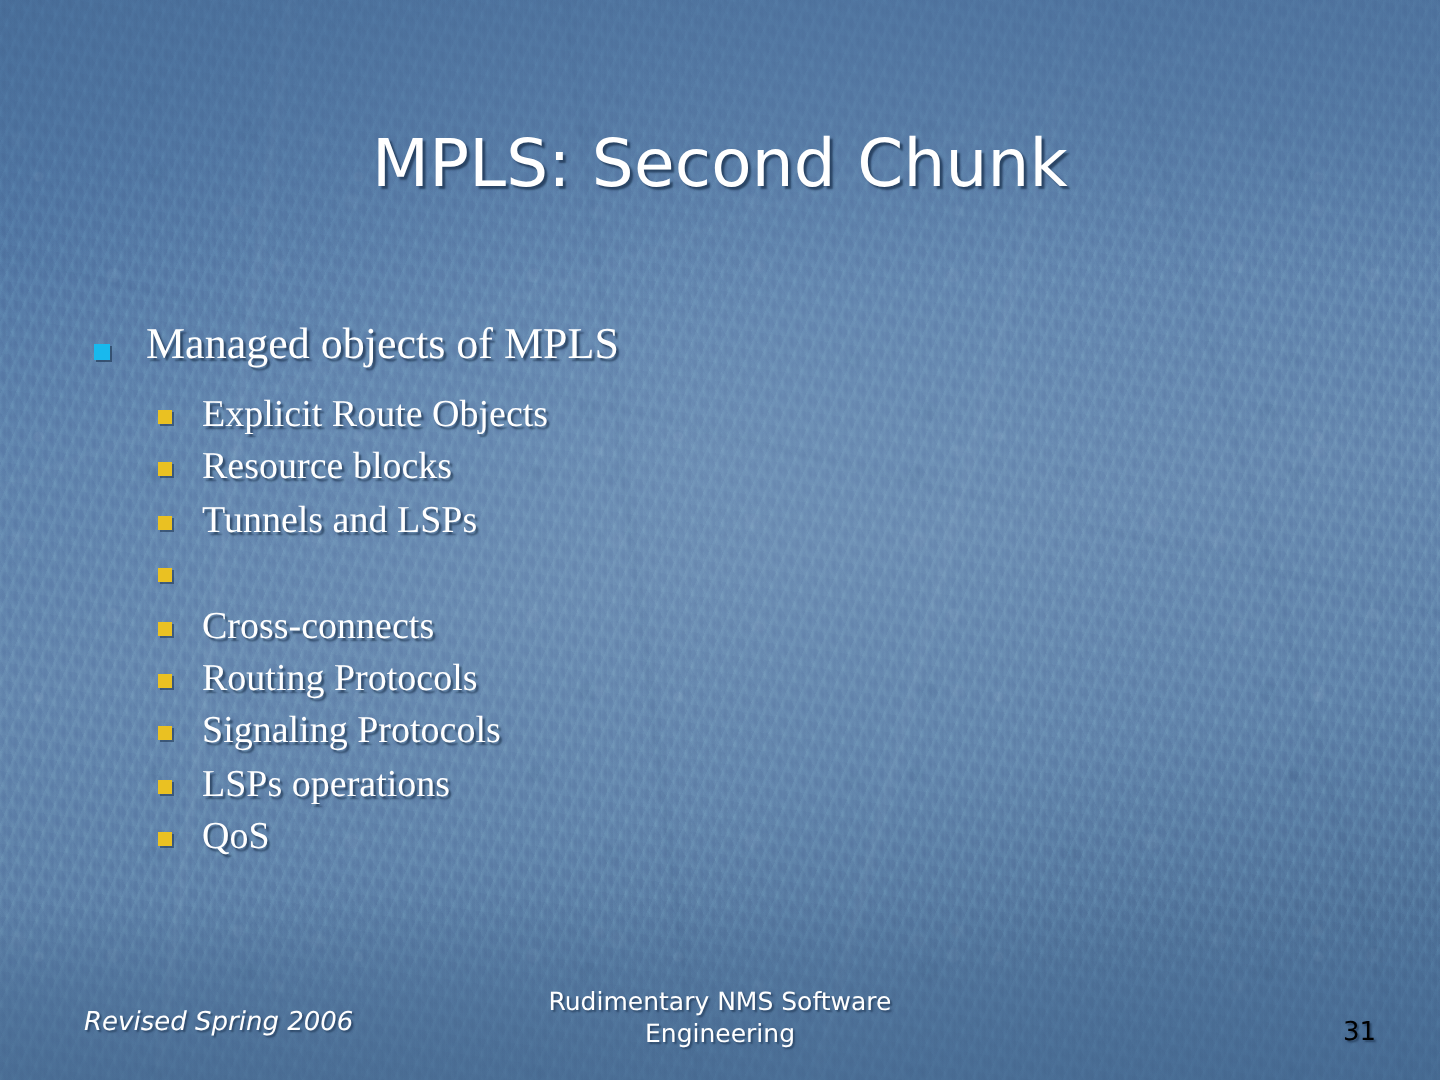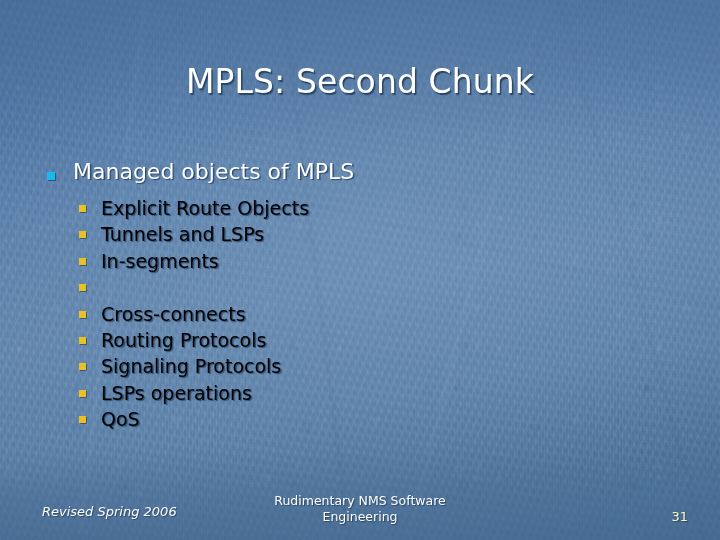--- a/index.html
+++ b/index.html
@@ -138,20 +138,21 @@
     letter-spacing: .1px;
     text-shadow: 1.5px 1.5px 1px rgba(22,44,72,.70);
     white-space: nowrap;
   }
 
   .body-list {
     position: absolute;
     top: 157px;
     left: 40px;
     width: 640px;
+    font-family: Liberation Serif, serif;
   }
 
   .l1-item {
     position: relative;
     padding-left: 33px;
     margin-bottom: 8px;
   }
   .l1-text {
     font-size: 22px;
     line-height: 30px;
@@ -175,21 +176,21 @@
     list-style: none;
   }
   .l2-item {
     position: relative;
     padding-left: 61px;
     height: 26.4px;
   }
   .l2-text {
     font-size: 19px;
     line-height: 26.4px;
-    color: #000000;
+    color: #ffffff;
     text-shadow: 1.3px 1.3px 1px rgba(22,44,72,.66);
     white-space: nowrap;
   }
   .bullet-l2 {
     position: absolute;
     left: 39px;
     top: 10px;
     width: 7px;
     height: 7px;
     background: #eac122;
@@ -219,21 +220,21 @@
     color: #ffffff;
     text-shadow: 1px 1px 1px rgba(22,44,72,.6);
   }
   .footer-center span { display: block; }
   .footer-page {
     position: absolute;
     right: 32px;
     top: 509px;
     font-size: 13px;
     line-height: 16px;
-    color: #fef9c3;
+    color: #000000;
     text-shadow: 1px 1px 1px rgba(22,44,72,.6);
   }
 </style>
 </head>
 <body>
 
 <div id="slide">
 
   <div class="bg-layer bg-base"></div>
   <div class="bg-layer bg-tex1"></div>
@@ -255,25 +256,25 @@
         <span class="l1-text">Managed objects of MPLS</span>
       </div>
 
       <ul class="l2-list">
         <li class="l2-item">
           <span class="bullet-l2"></span>
           <span class="l2-text">Explicit Route Objects</span>
         </li>
         <li class="l2-item">
           <span class="bullet-l2"></span>
+          <span class="l2-text">Resource blocks</span>
+        </li>
+        <li class="l2-item">
+          <span class="bullet-l2"></span>
           <span class="l2-text">Tunnels and LSPs</span>
-        </li>
-        <li class="l2-item">
-          <span class="bullet-l2"></span>
-          <span class="l2-text">In-segments</span>
         </li>
         <li class="l2-item">
           <span class="bullet-l2"></span>
         </li>
         <li class="l2-item">
           <span class="bullet-l2"></span>
           <span class="l2-text">Cross-connects</span>
         </li>
         <li class="l2-item">
           <span class="bullet-l2"></span>

